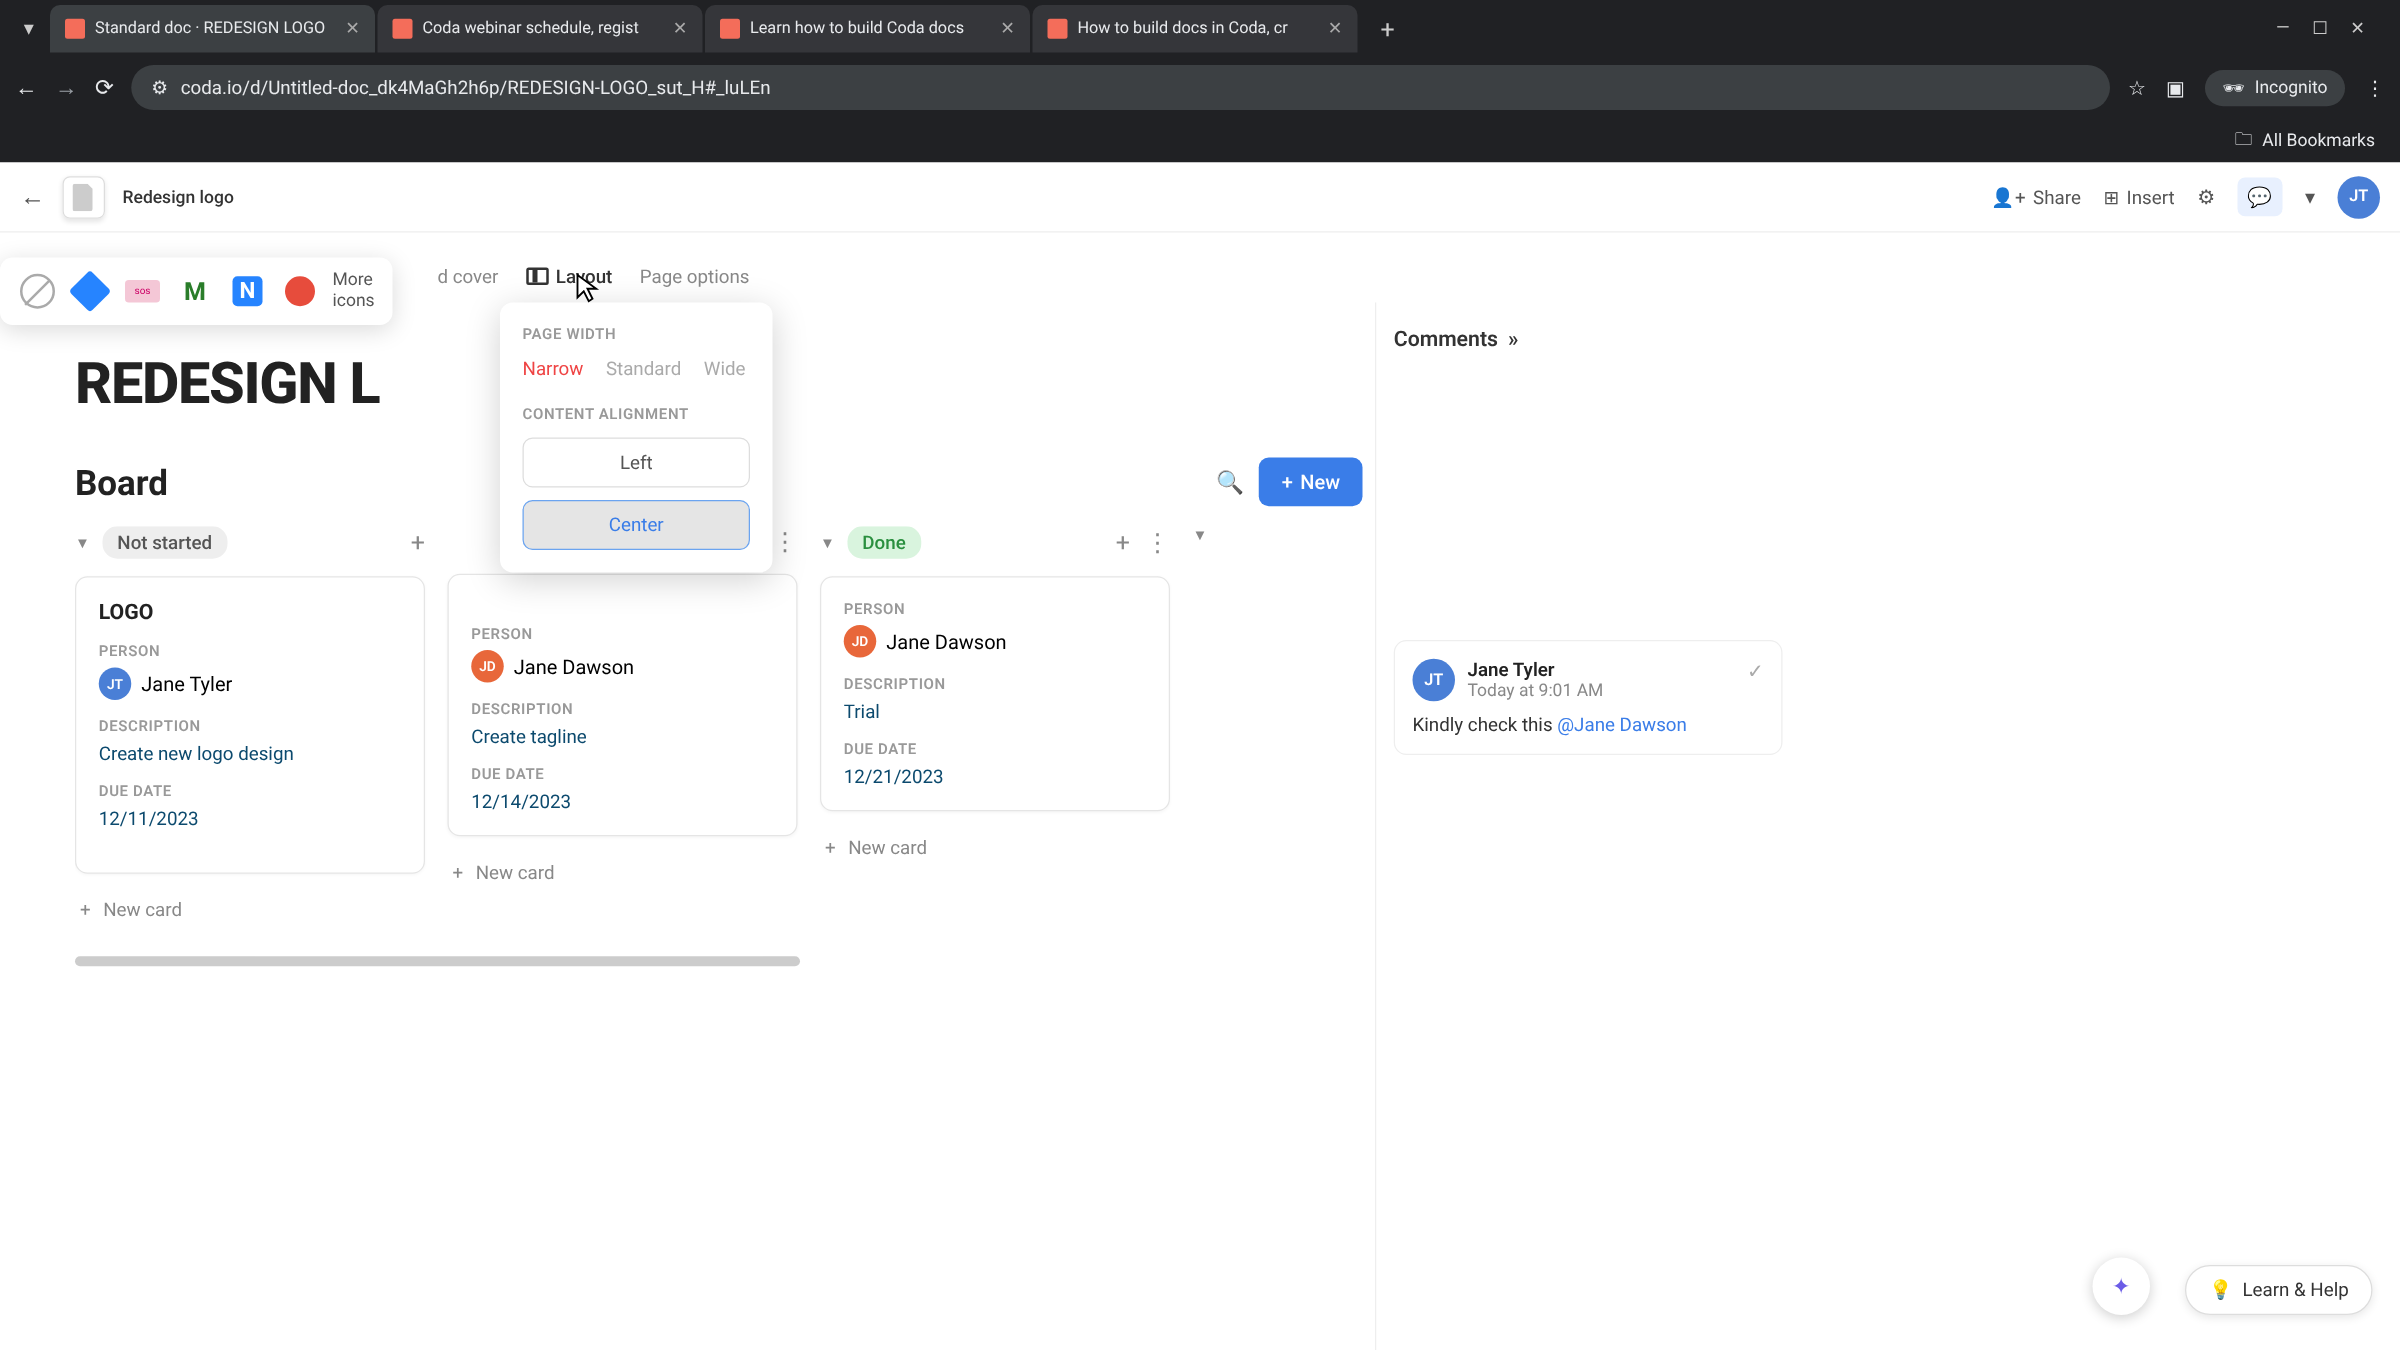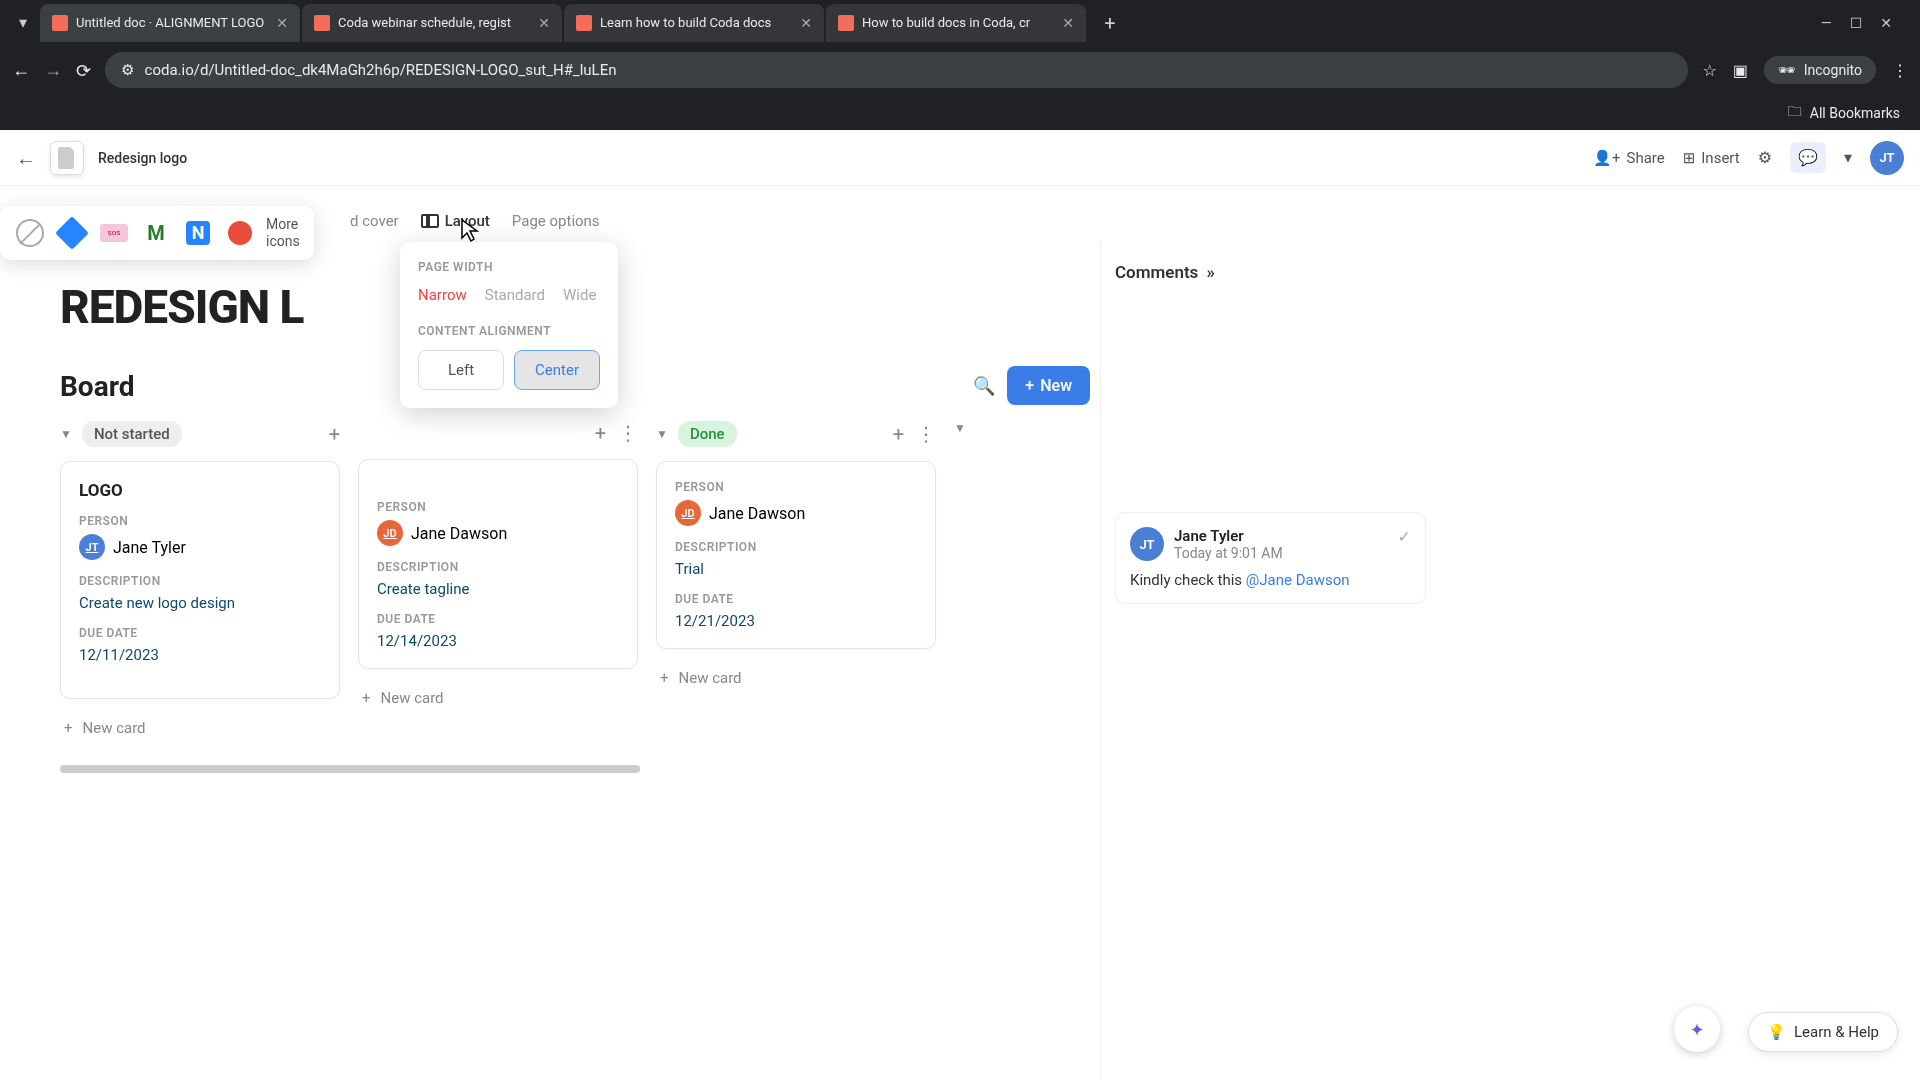--- a/index.html
+++ b/index.html
@@ -61,21 +61,21 @@
 .page-toolbar .tool.active { color: #333; font-weight: 500; }
 .layout-icon { width: 18px; height: 14px; border: 2px solid #333; border-radius: 2px; position: relative; }
 .layout-icon::before { content: ""; position: absolute; left: 3px; top: 0; bottom: 0; width: 4px; background: #333; }
 
 
 .layout-dropdown { position: absolute; top: 56px; left: 400px; width: 218px; background: #fff; border-radius: 10px; box-shadow: 0 6px 28px rgba(0,0,0,0.18); padding: 18px; z-index: 20; }
 .layout-dropdown .section-label { font-size: 12px; color: #999; letter-spacing: 0.5px; font-weight: 600; margin-bottom: 12px; }
 .width-options { display: flex; gap: 18px; margin-bottom: 20px; font-size: 15px; }
 .width-options .opt { color: #aaa; }
 .width-options .opt.selected { color: #ef4444; }
-.align-options { display: flex; gap: 10px; }
+.align-options { display: flex; gap: 10px; flex-direction: column; }
 .align-btn { flex: 1; padding: 10px; border: 1px solid #ddd; border-radius: 8px; text-align: center; font-size: 15px; color: #555; background: #fff; }
 .align-btn.selected { border-color: #6ba4f0; background: #e5e5e5; color: #3a7de8; }
 
 .page-title { font-size: 46px; font-weight: 800; color: #222; margin-top: 70px; letter-spacing: -1px; }
 .board-title { font-size: 28px; font-weight: 700; color: #222; margin-top: 36px; }
 
 .board-toolbar { position: absolute; right: 10px; top: 180px; display: flex; align-items: center; gap: 12px; }
 .search-icon { color: #888; font-size: 18px; }
 .new-btn { background: #3a7de8; color: #fff; padding: 10px 18px; border-radius: 8px; font-size: 16px; font-weight: 500; display: flex; align-items: center; gap: 6px; }
 
@@ -86,21 +86,21 @@
 .col-toggle { color: #888; font-size: 12px; }
 .status-pill { padding: 4px 12px; border-radius: 12px; font-size: 15px; font-weight: 500; }
 .status-grey { background: #eee; color: #555; }
 .status-green { background: #d9f4de; color: #2a8f3f; }
 .col-actions { margin-left: auto; display: flex; gap: 12px; color: #888; font-size: 20px; }
 
 .card { background: #fff; border: 1px solid #e5e5e5; border-radius: 10px; padding: 18px; box-shadow: 0 1px 3px rgba(0,0,0,0.04); }
 .card-title { font-size: 17px; font-weight: 700; color: #222; margin-bottom: 14px; }
 .card-label { font-size: 12px; color: #999; letter-spacing: 0.5px; font-weight: 600; margin-bottom: 6px; }
 .person-row { display: flex; align-items: center; gap: 8px; margin-bottom: 14px; }
-.person-avatar { width: 26px; height: 26px; border-radius: 50%; color: #fff; font-size: 11px; font-weight: 600; display: flex; align-items: center; justify-content: center; text-decoration: underline; }
+.person-avatar { width: 26px; height: 26px; border-radius: 50%; color: #fff; font-size: 11px; font-weight: 600; display: flex; align-items: center; justify-content: center; }
 .av-jt { background: #4a7fd6; }
 .av-jd { background: #e8673a; }
 .card-text { font-size: 15px; color: #0c4a6e; margin-bottom: 14px; }
 .new-card-btn { display: flex; align-items: center; gap: 10px; color: #888; font-size: 15px; margin-top: 16px; padding: 4px; }
 
 .hscroll { width: 580px; height: 8px; background: #ccc; border-radius: 4px; margin-top: 10px; }
 
 
 .comments-panel { width: 340px; border-left: 1px solid #eee; padding: 20px 14px; margin-top: 56px; }
 .comments-header { display: flex; align-items: center; gap: 8px; font-size: 17px; font-weight: 600; color: #333; }
@@ -120,21 +120,21 @@
 .cursor { position: absolute; top: 32px; left: 460px; z-index: 30; font-size: 18px; pointer-events: none; }
 </style>
 </head>
 <body>
 
 <div class="browser-chrome">
   <div class="tab-bar">
     <div class="tab-dropdown">▾</div>
     <div class="tab active">
       <span class="favicon"></span>
-      <span class="title">Untitled doc · ALIGNMENT LOGO</span>
+      <span class="title">Standard doc · REDESIGN LOGO</span>
       <span class="close">✕</span>
     </div>
     <div class="tab">
       <span class="favicon"></span>
       <span class="title">Coda webinar schedule, regist</span>
       <span class="close">✕</span>
     </div>
     <div class="tab">
       <span class="favicon"></span>
       <span class="title">Learn how to build Coda docs</span>

